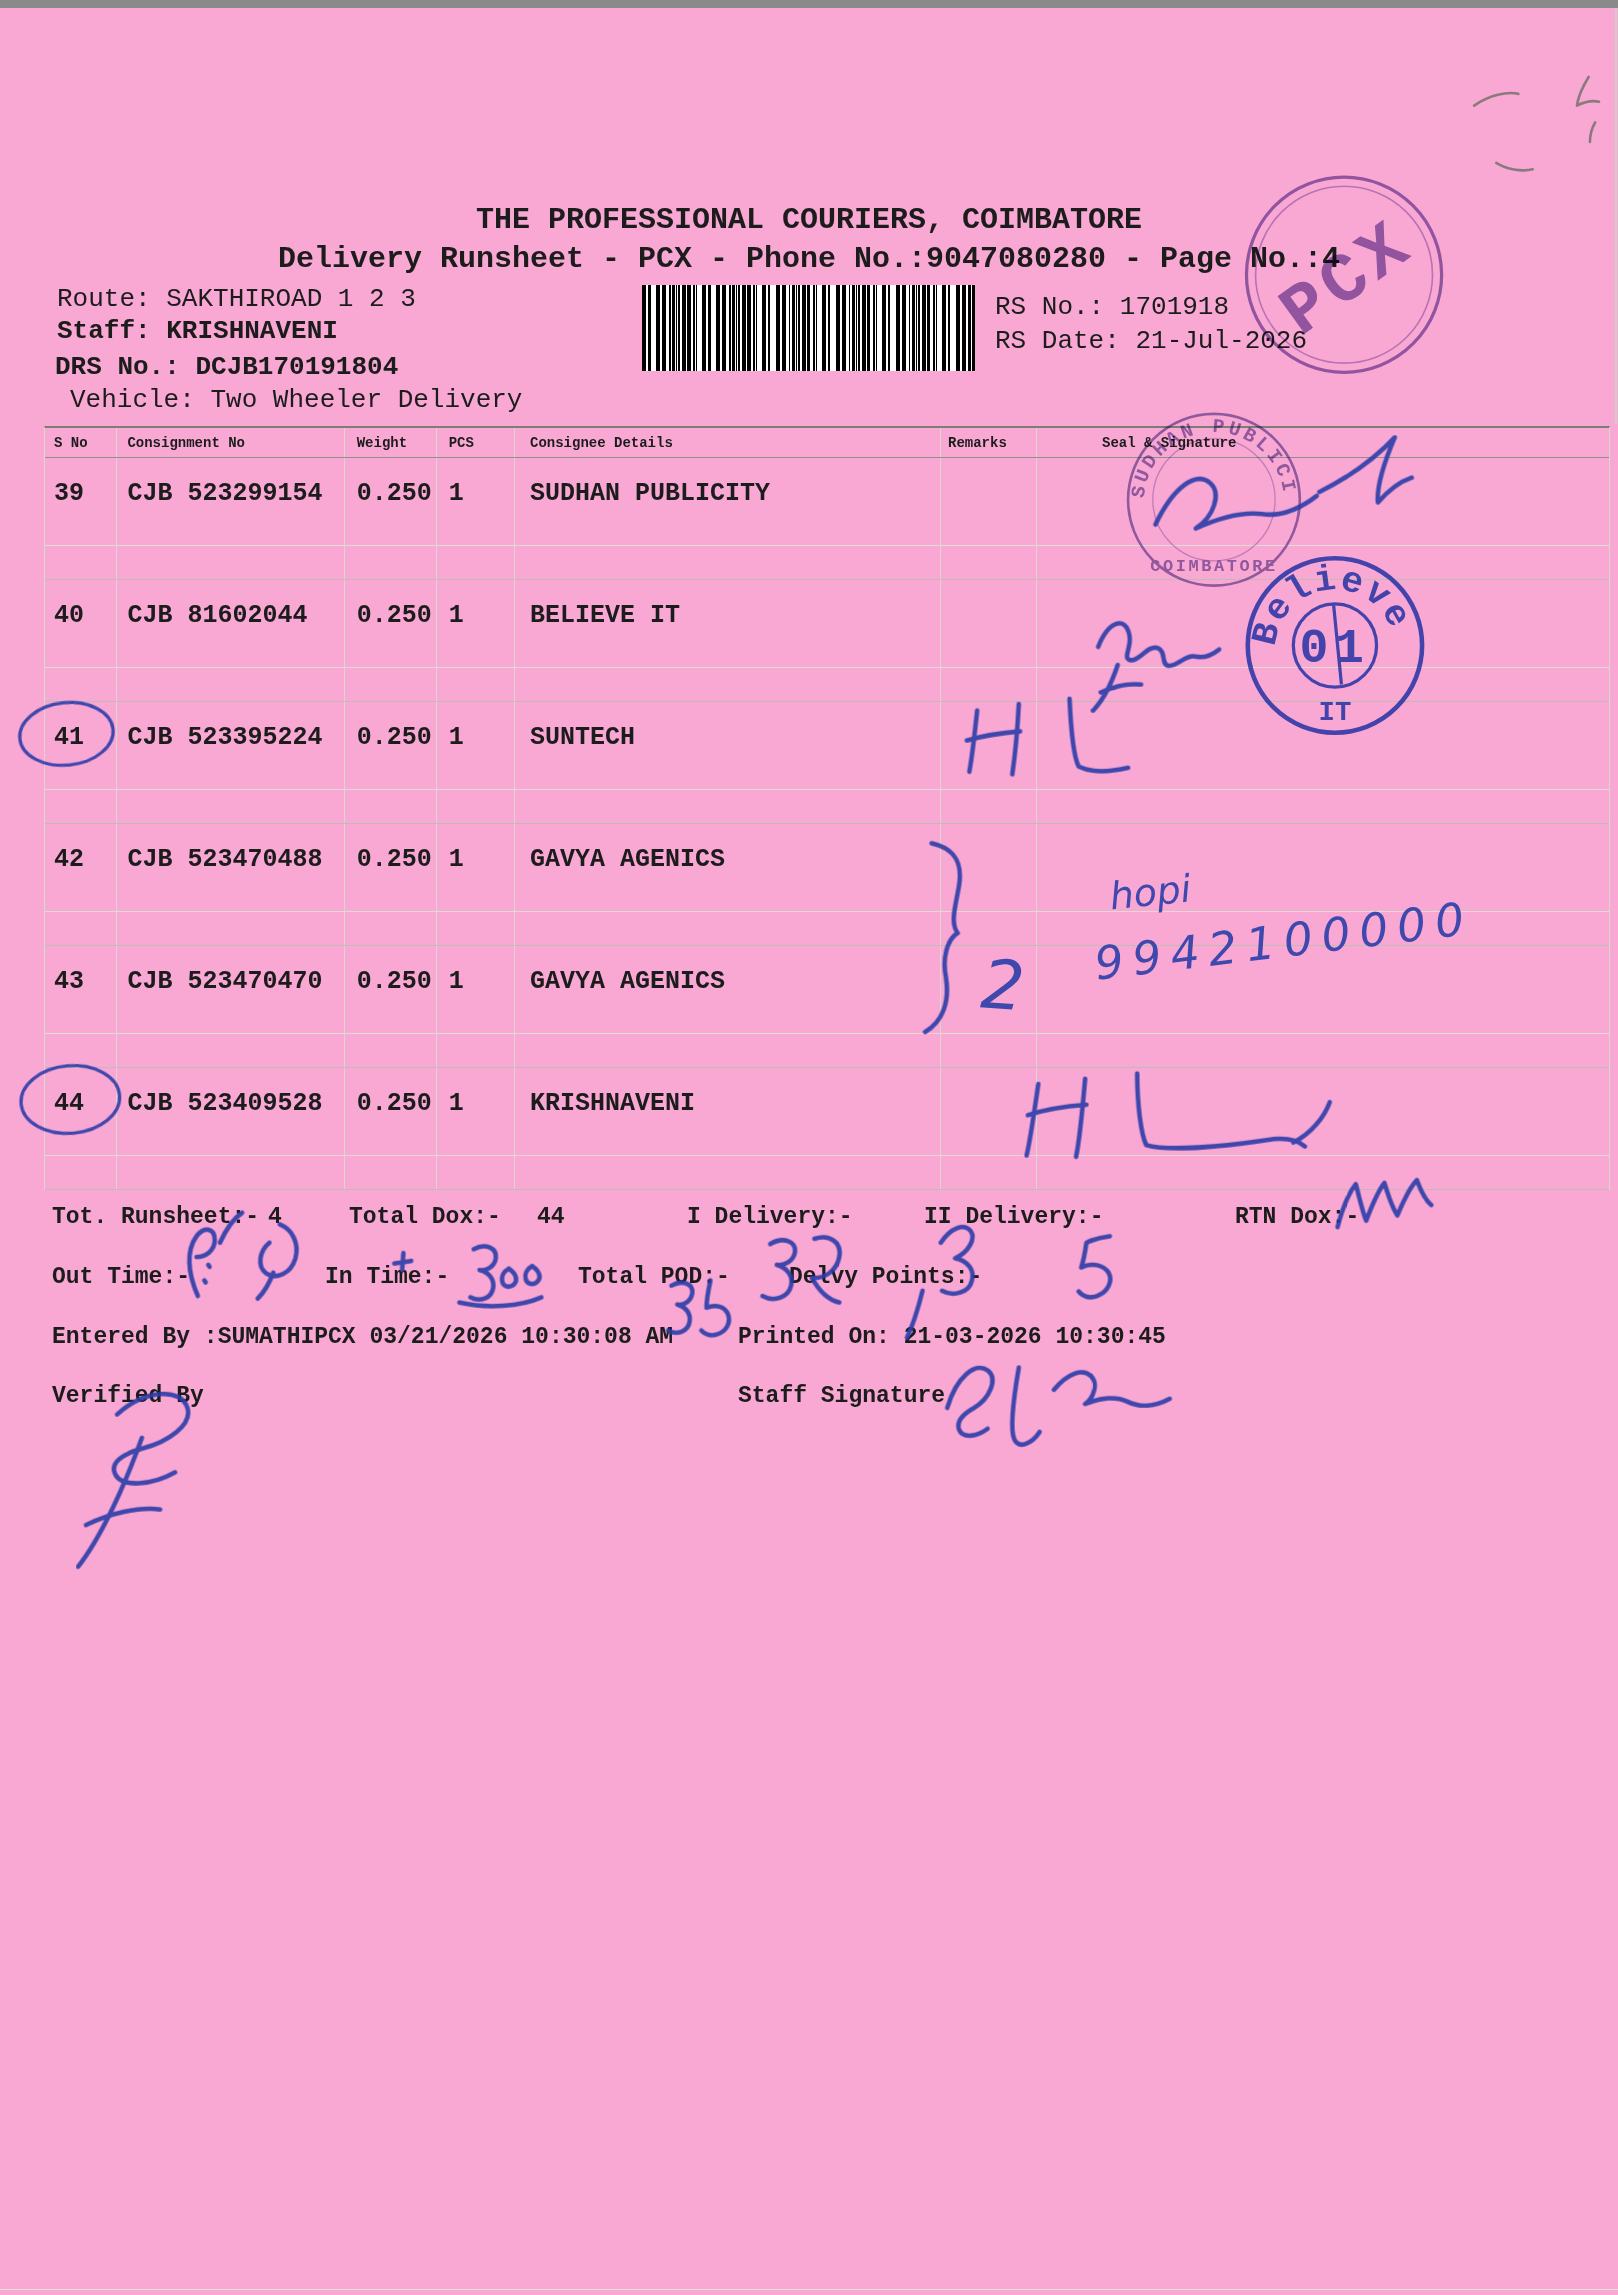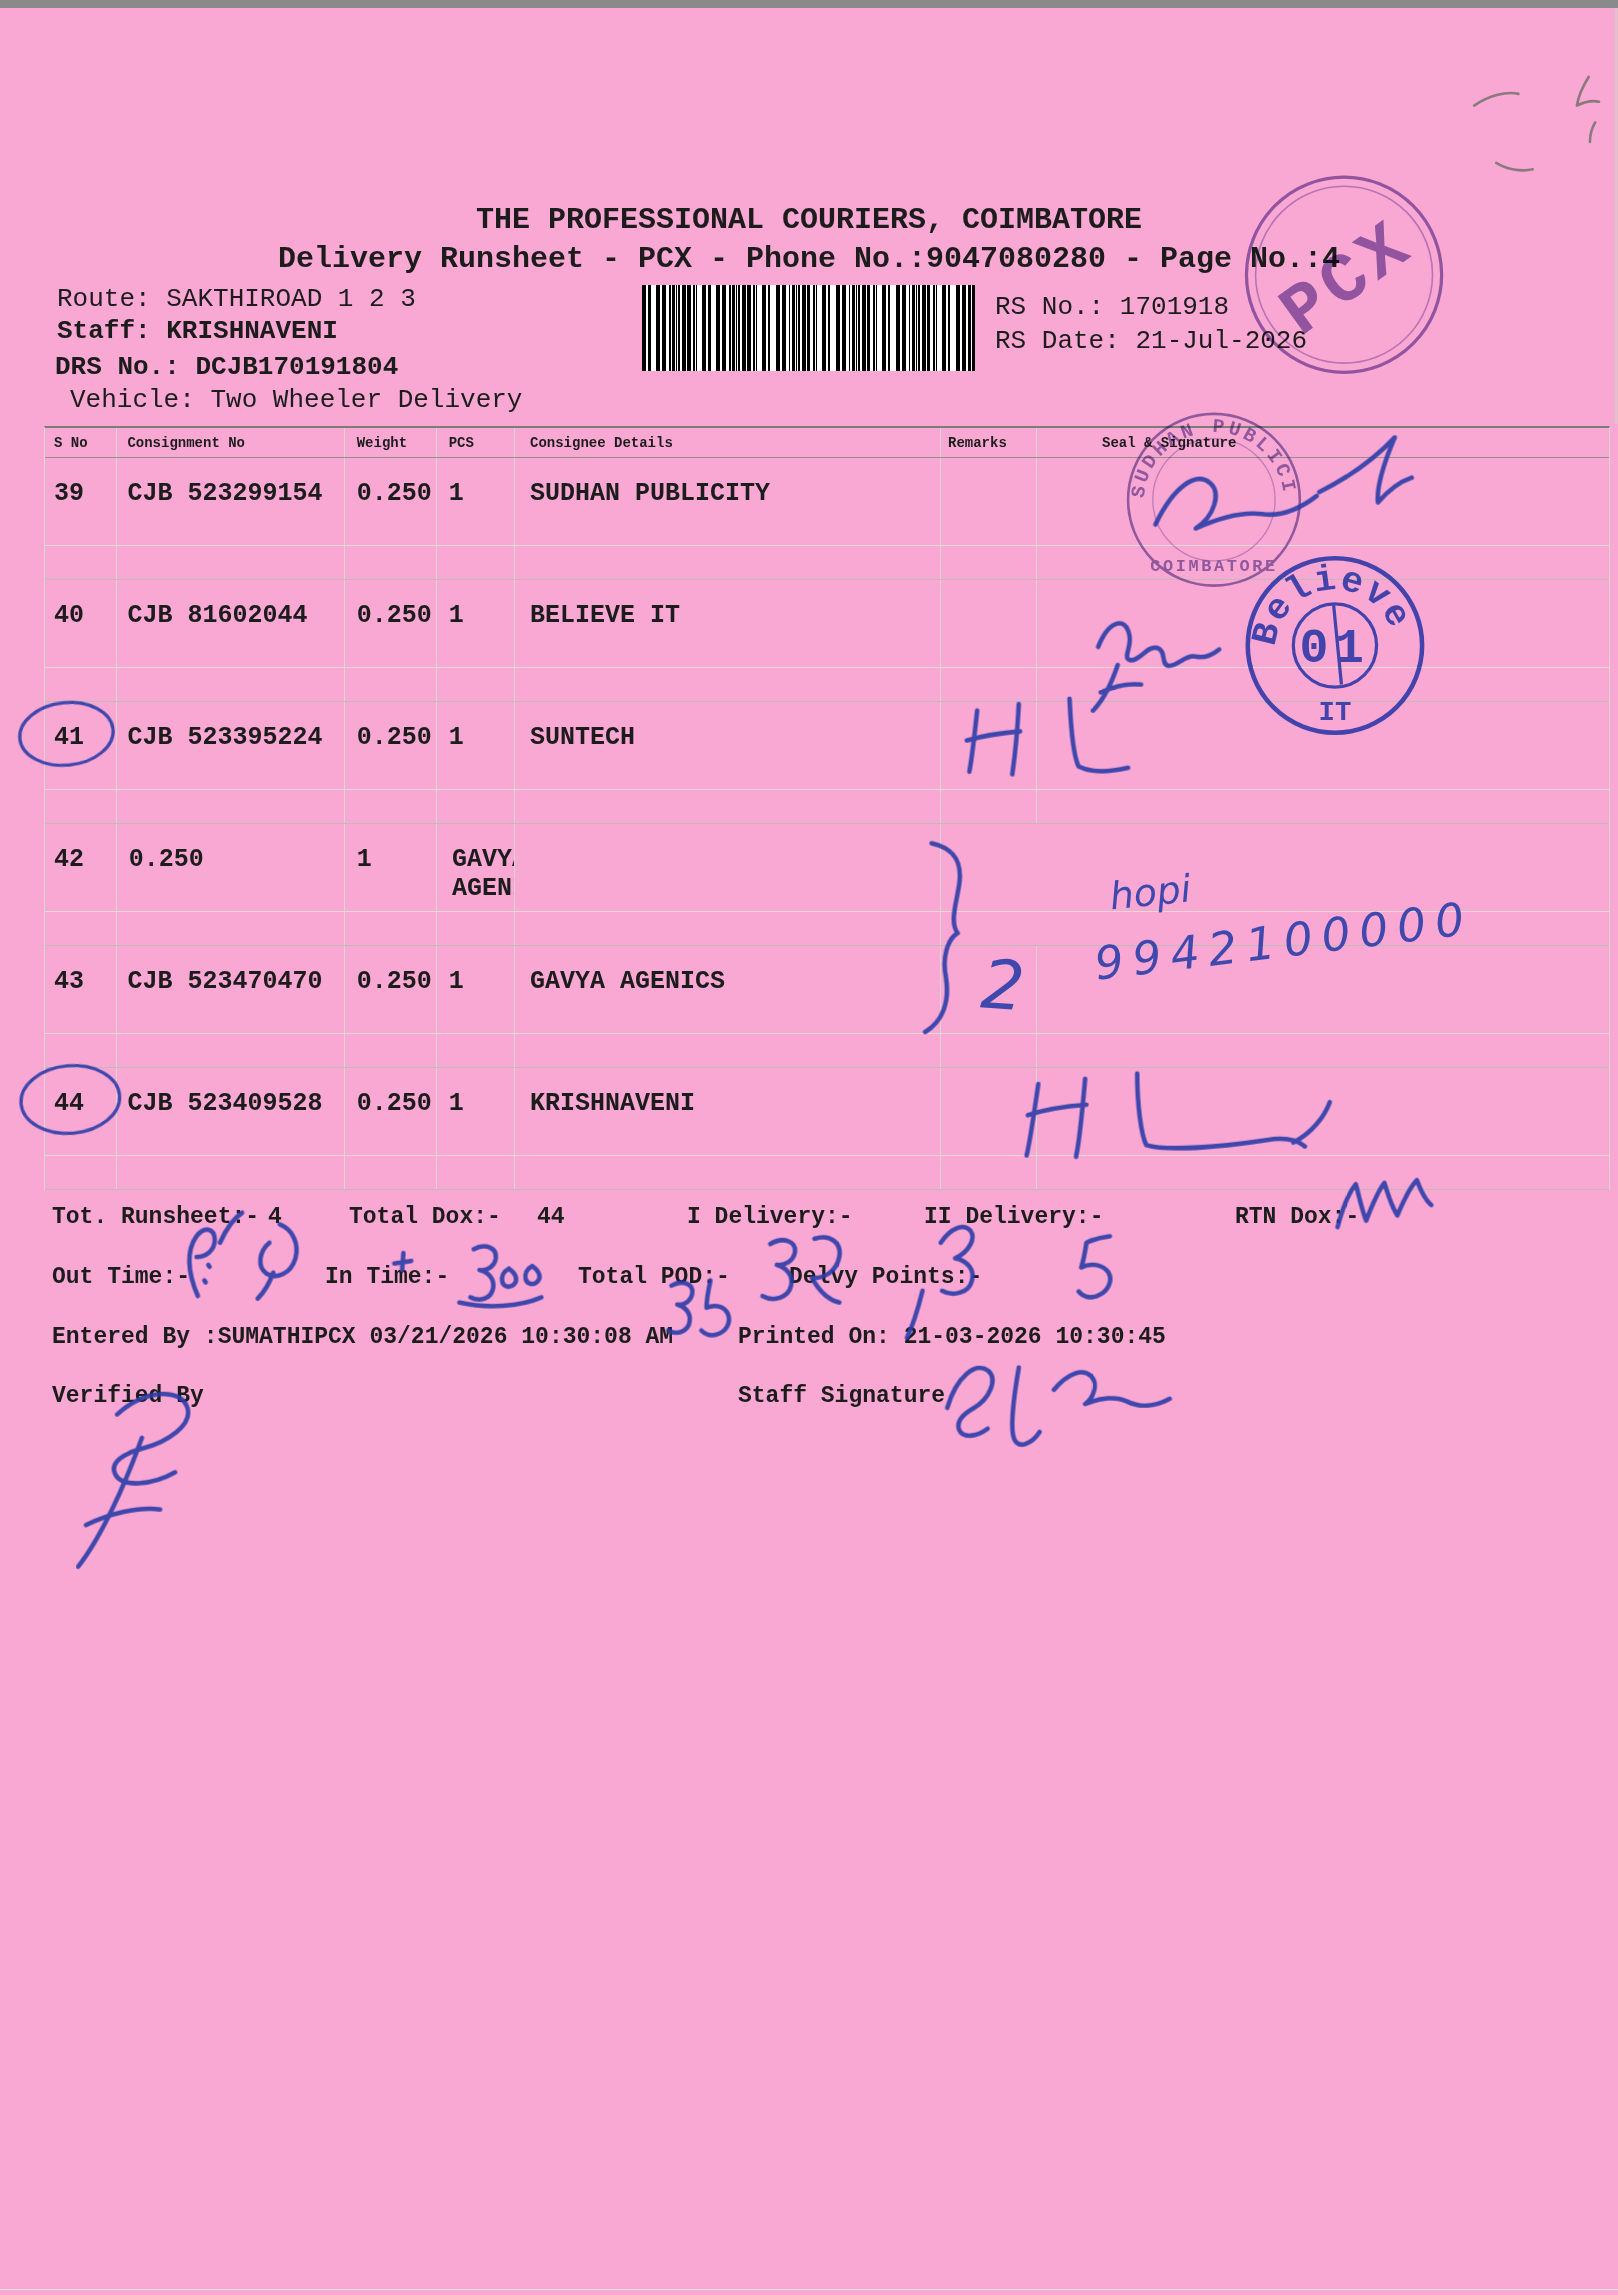--- a/index.html
+++ b/index.html
@@ -104,20 +104,21 @@
           <div class="td c0">41</div>
           <div class="td c1">CJB 523395224</div>
           <div class="td c2">0.250</div>
           <div class="td c3">1</div>
           <div class="td c4">SUNTECH</div>
           <div class="td c5"></div>
           <div class="td c6"></div>
         </div>
         <div class="tr">
           <div class="td c0">42</div>
+          <div class="td c1">CJB 523470488</div>
           <div class="td c2">0.250</div>
           <div class="td c3">1</div>
           <div class="td c4">GAVYA AGENICS</div>
           <div class="td c5"></div>
           <div class="td c6"></div>
         </div>
         <div class="tr">
           <div class="td c0">43</div>
           <div class="td c1">CJB 523470470</div>
           <div class="td c2">0.250</div>

